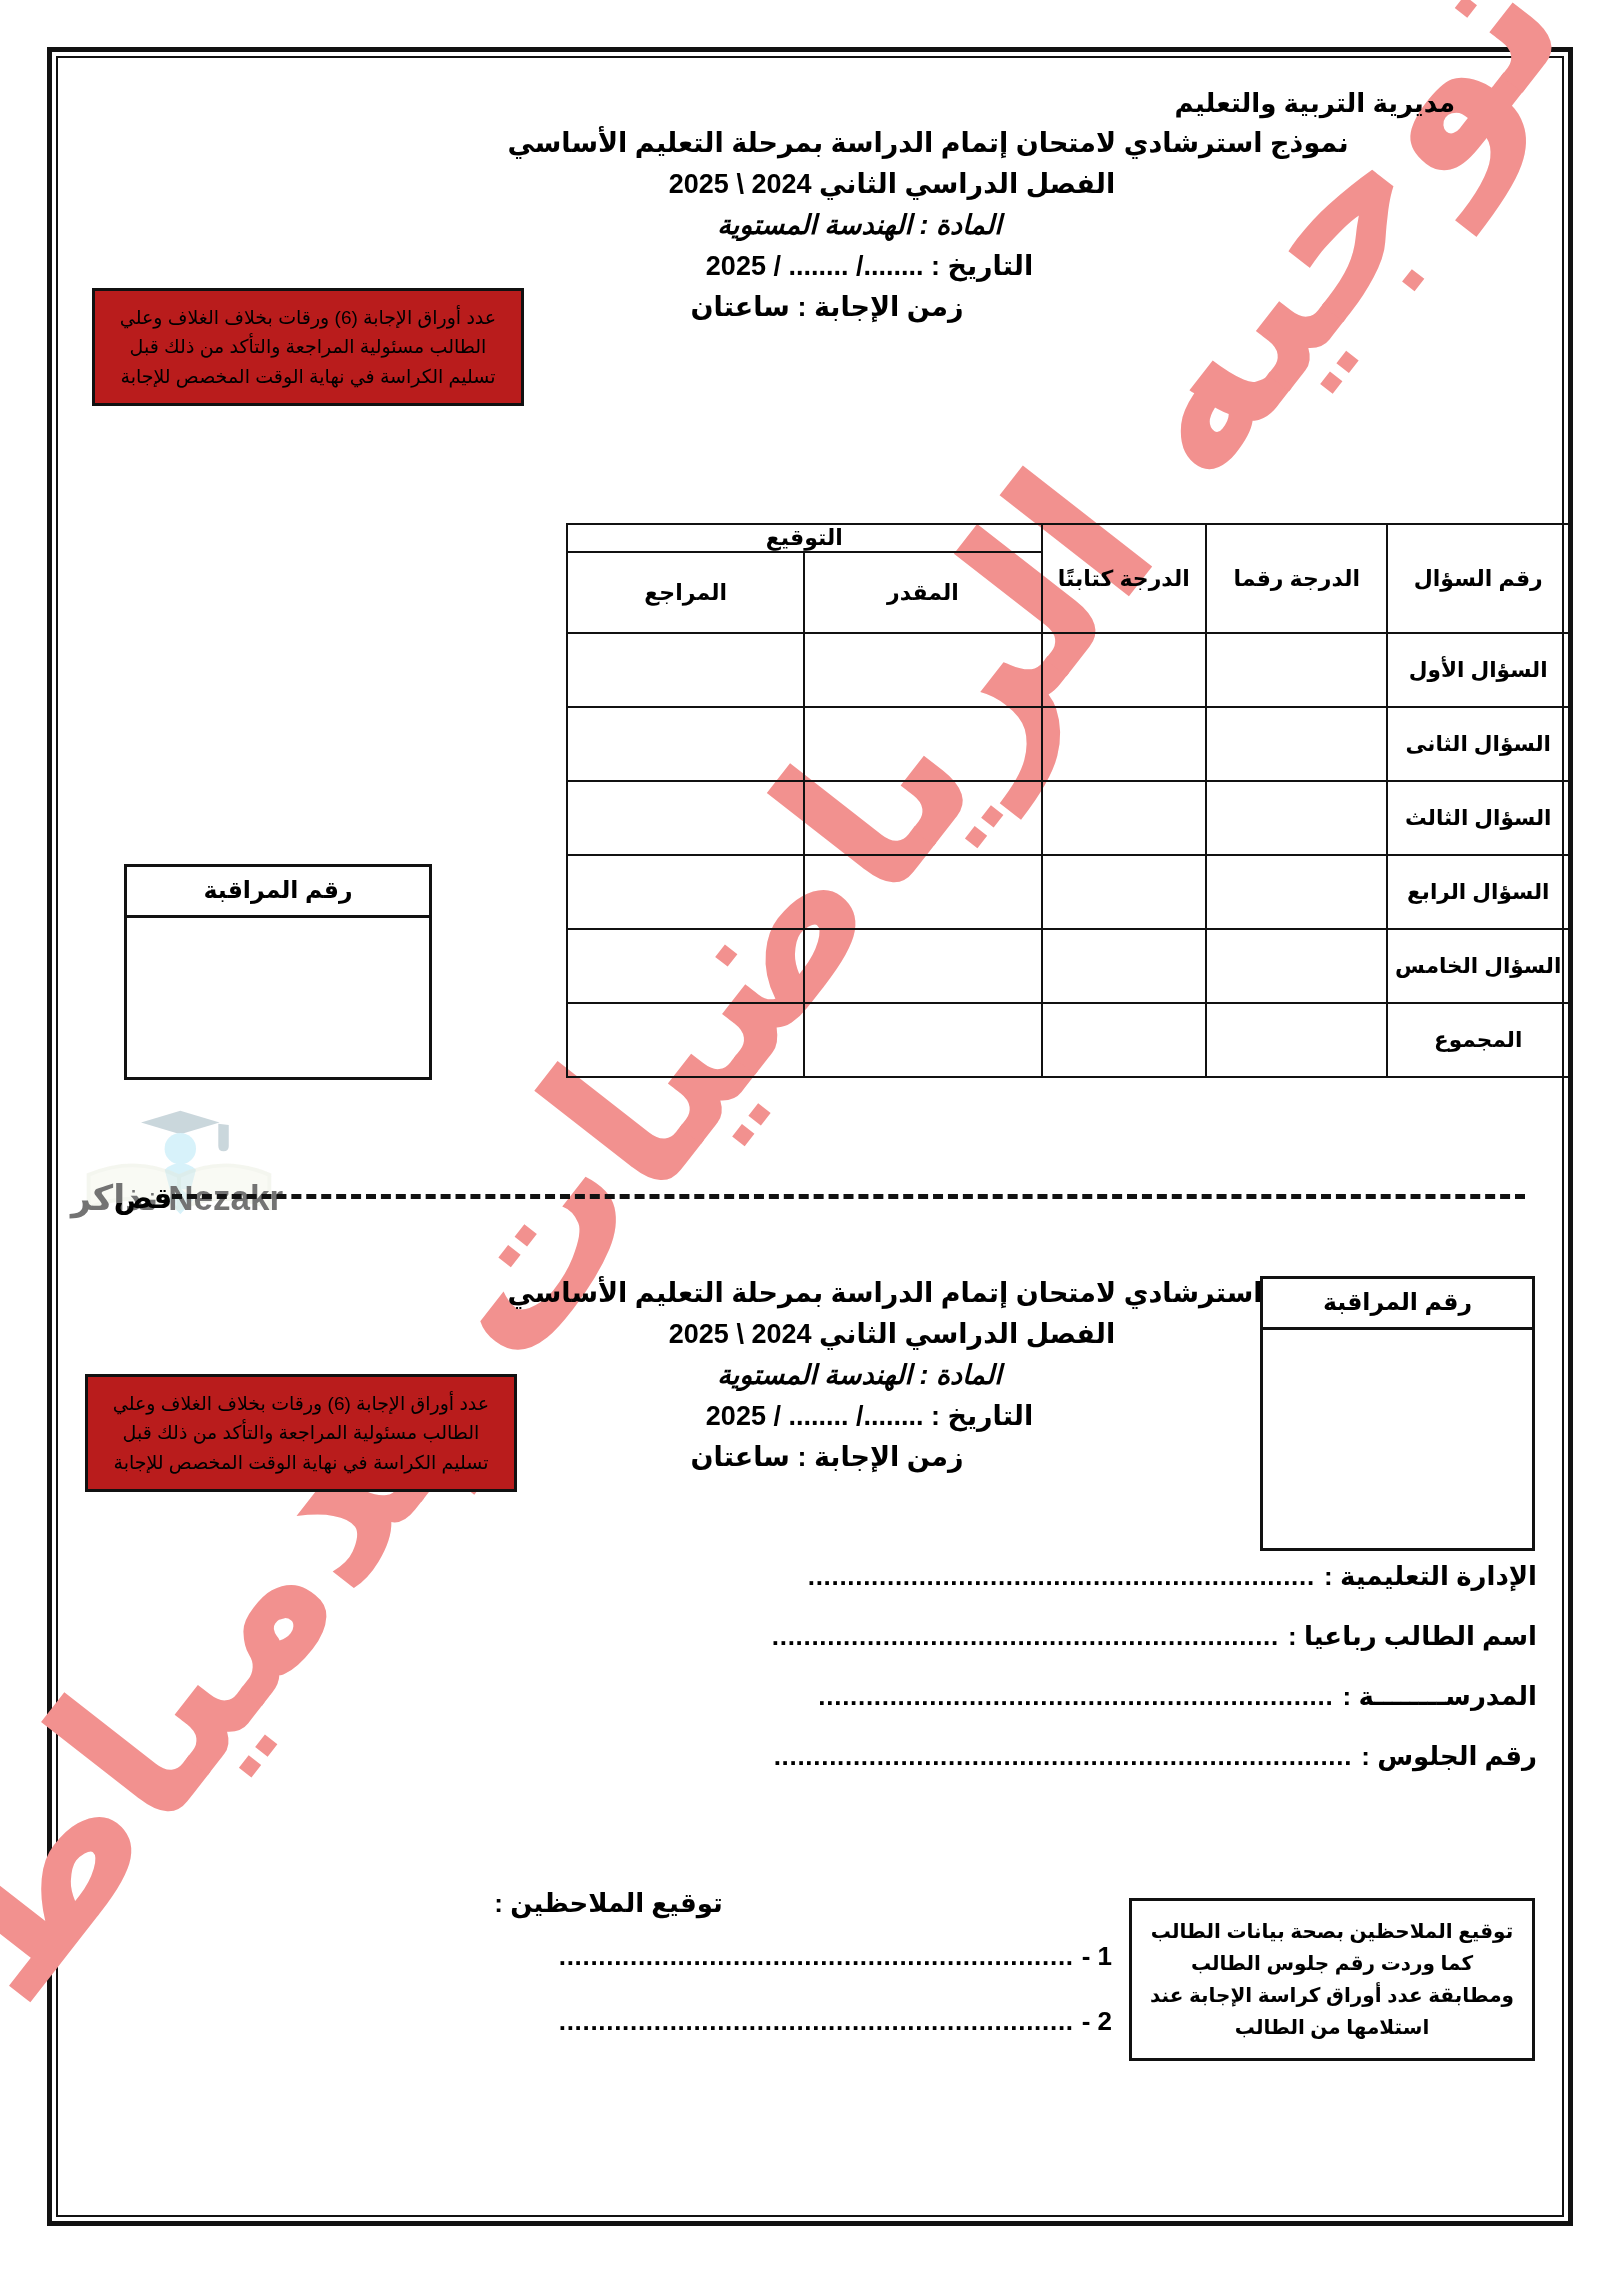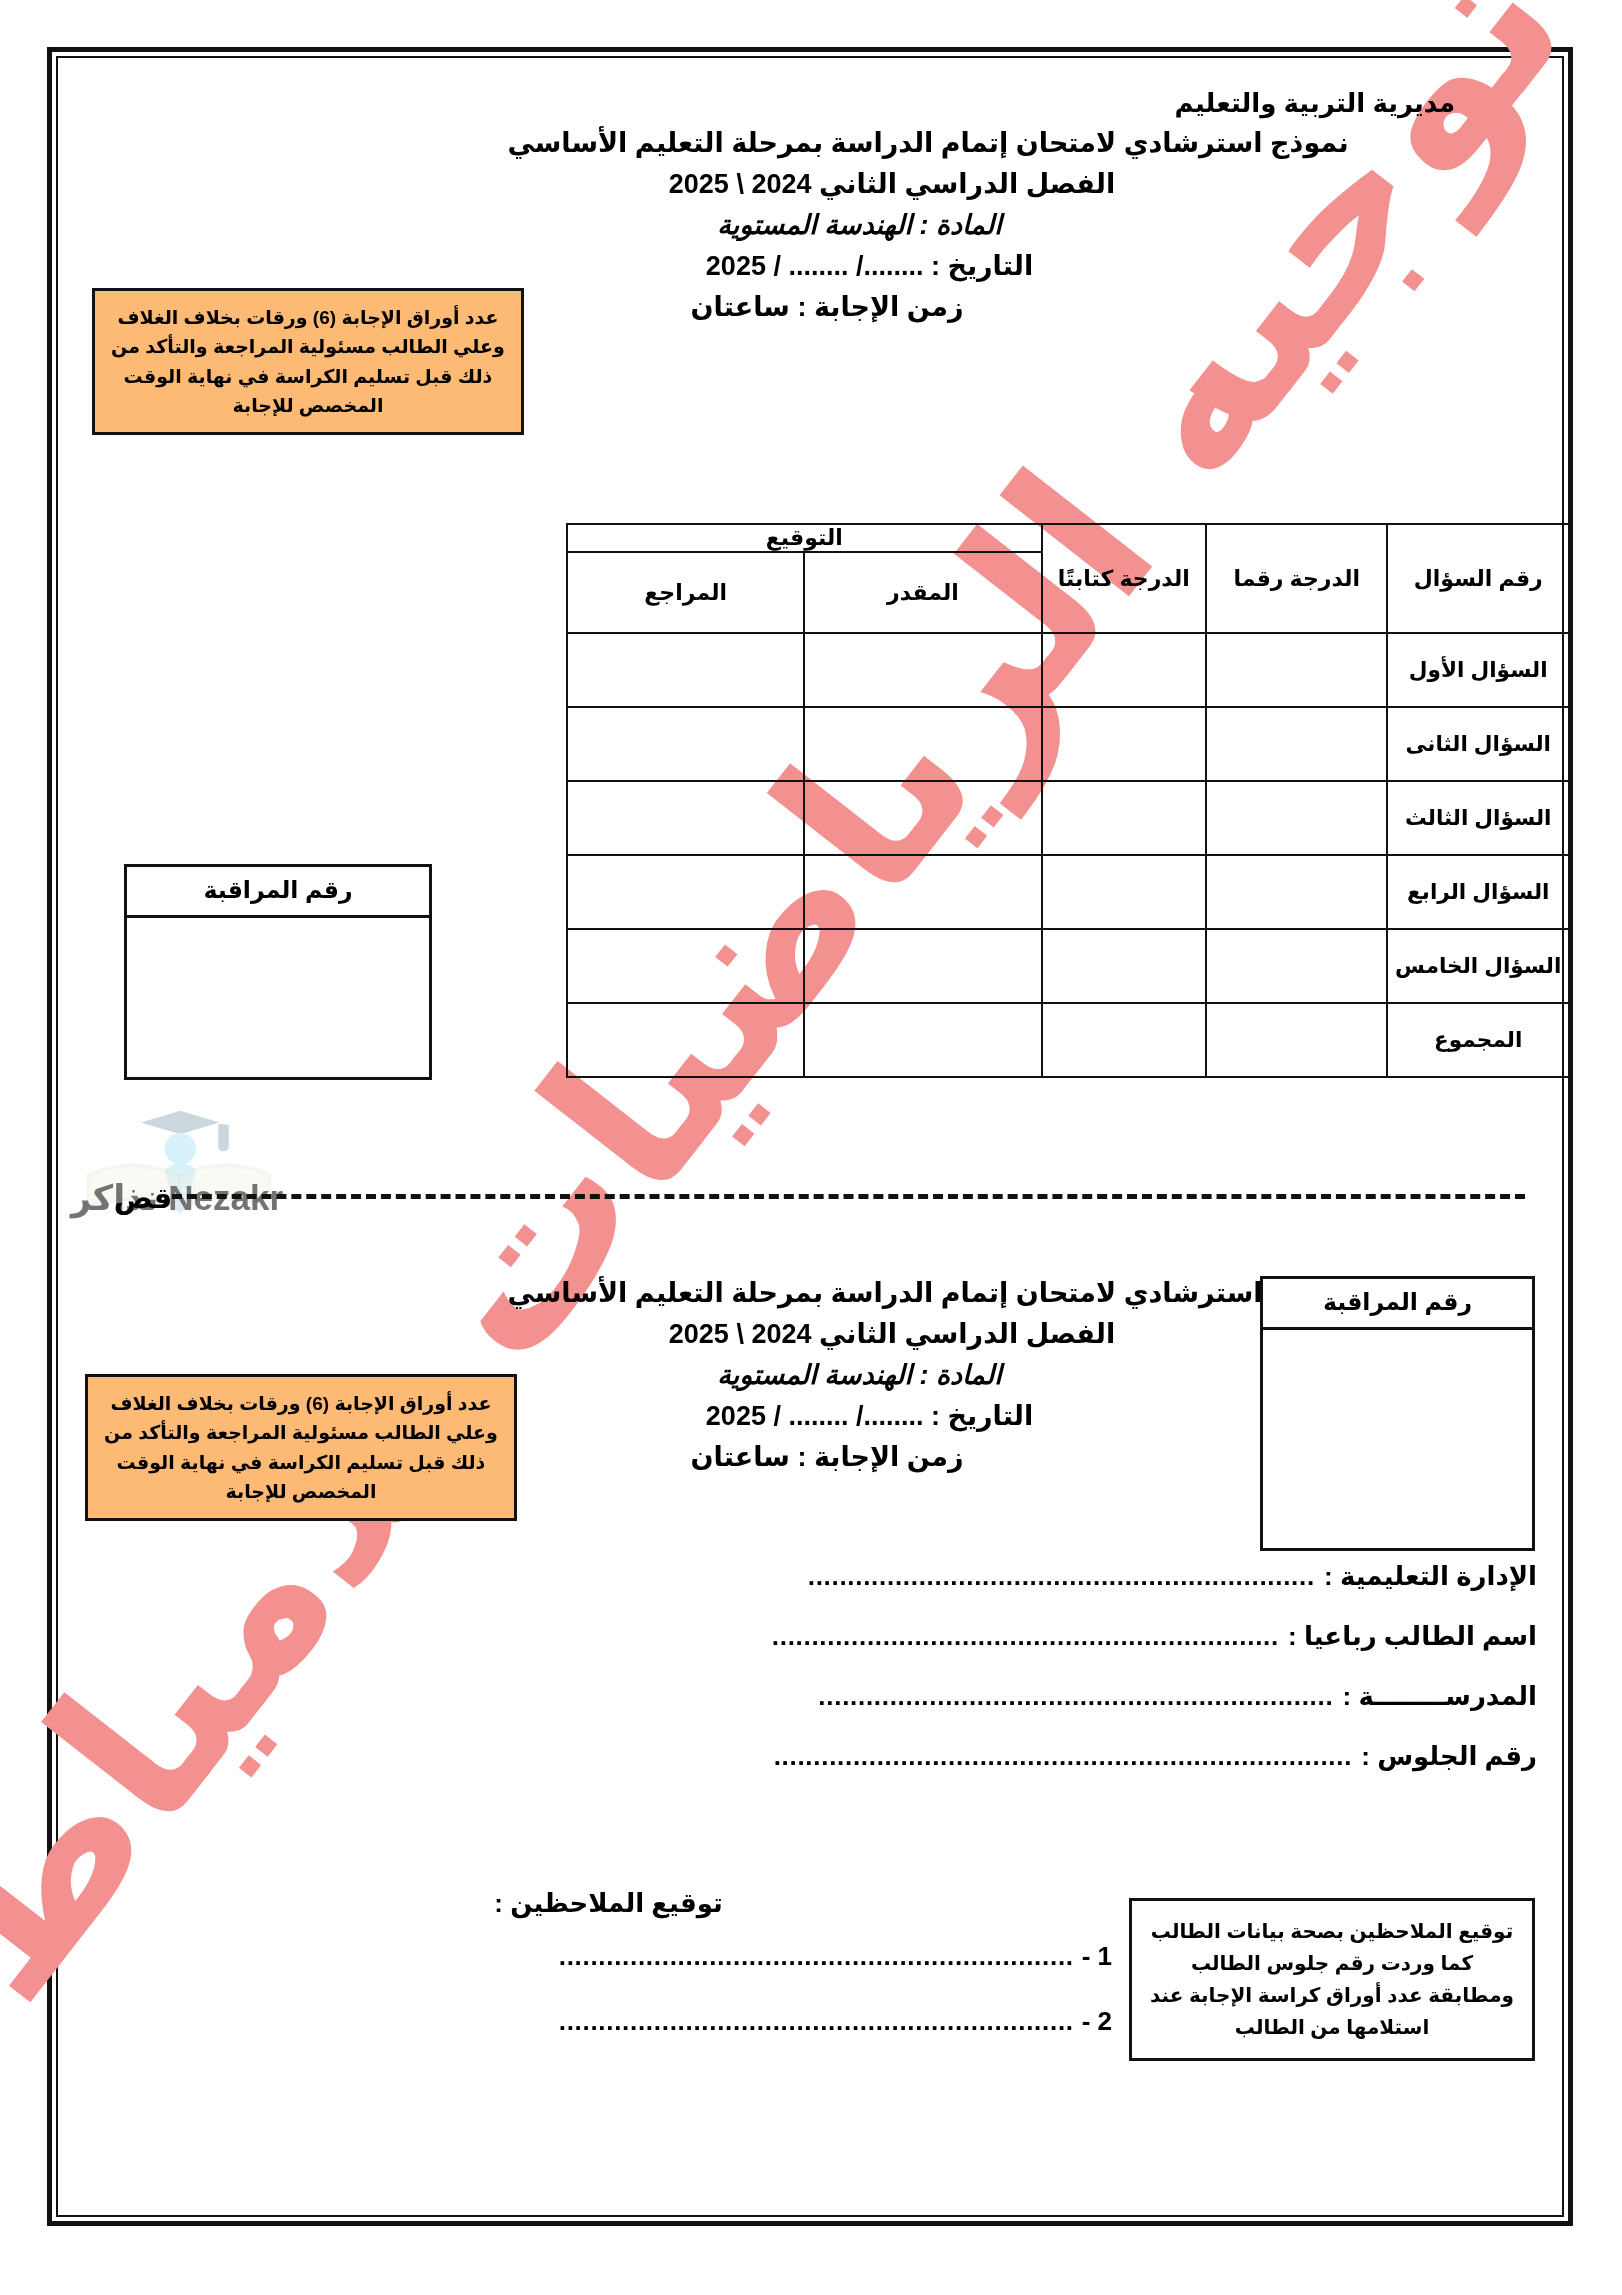--- a/index.html
+++ b/index.html
@@ -106,26 +106,26 @@
   .title-line.shift1 { padding-right: 79px; }
   .title-line.shift2 { padding-right: 151px; }
   .title-line.shift3 { padding-right: 216px; font-style: italic; }
   .title-line.shift4 { padding-right: 196px; }
   .title-line.shift5 { padding-right: 281px; }
 
   
   .notice-box {
     position: absolute;
     border: 3.3px solid #111;
-    background: #fdba74;
+    background: #b91c1c;
     box-sizing: border-box;
     padding: 11.8px 13px 11.8px 13px;
     text-align: center;
     font-size: 19px;
-    font-weight: bold;
+    font-weight: normal;
     line-height: 1.55;
     direction: rtl;
     z-index: 10;
   }
   #notice-top {
     left: 92px;
     top: 288px;
     width: 432px;
   }
   #notice-bottom {

